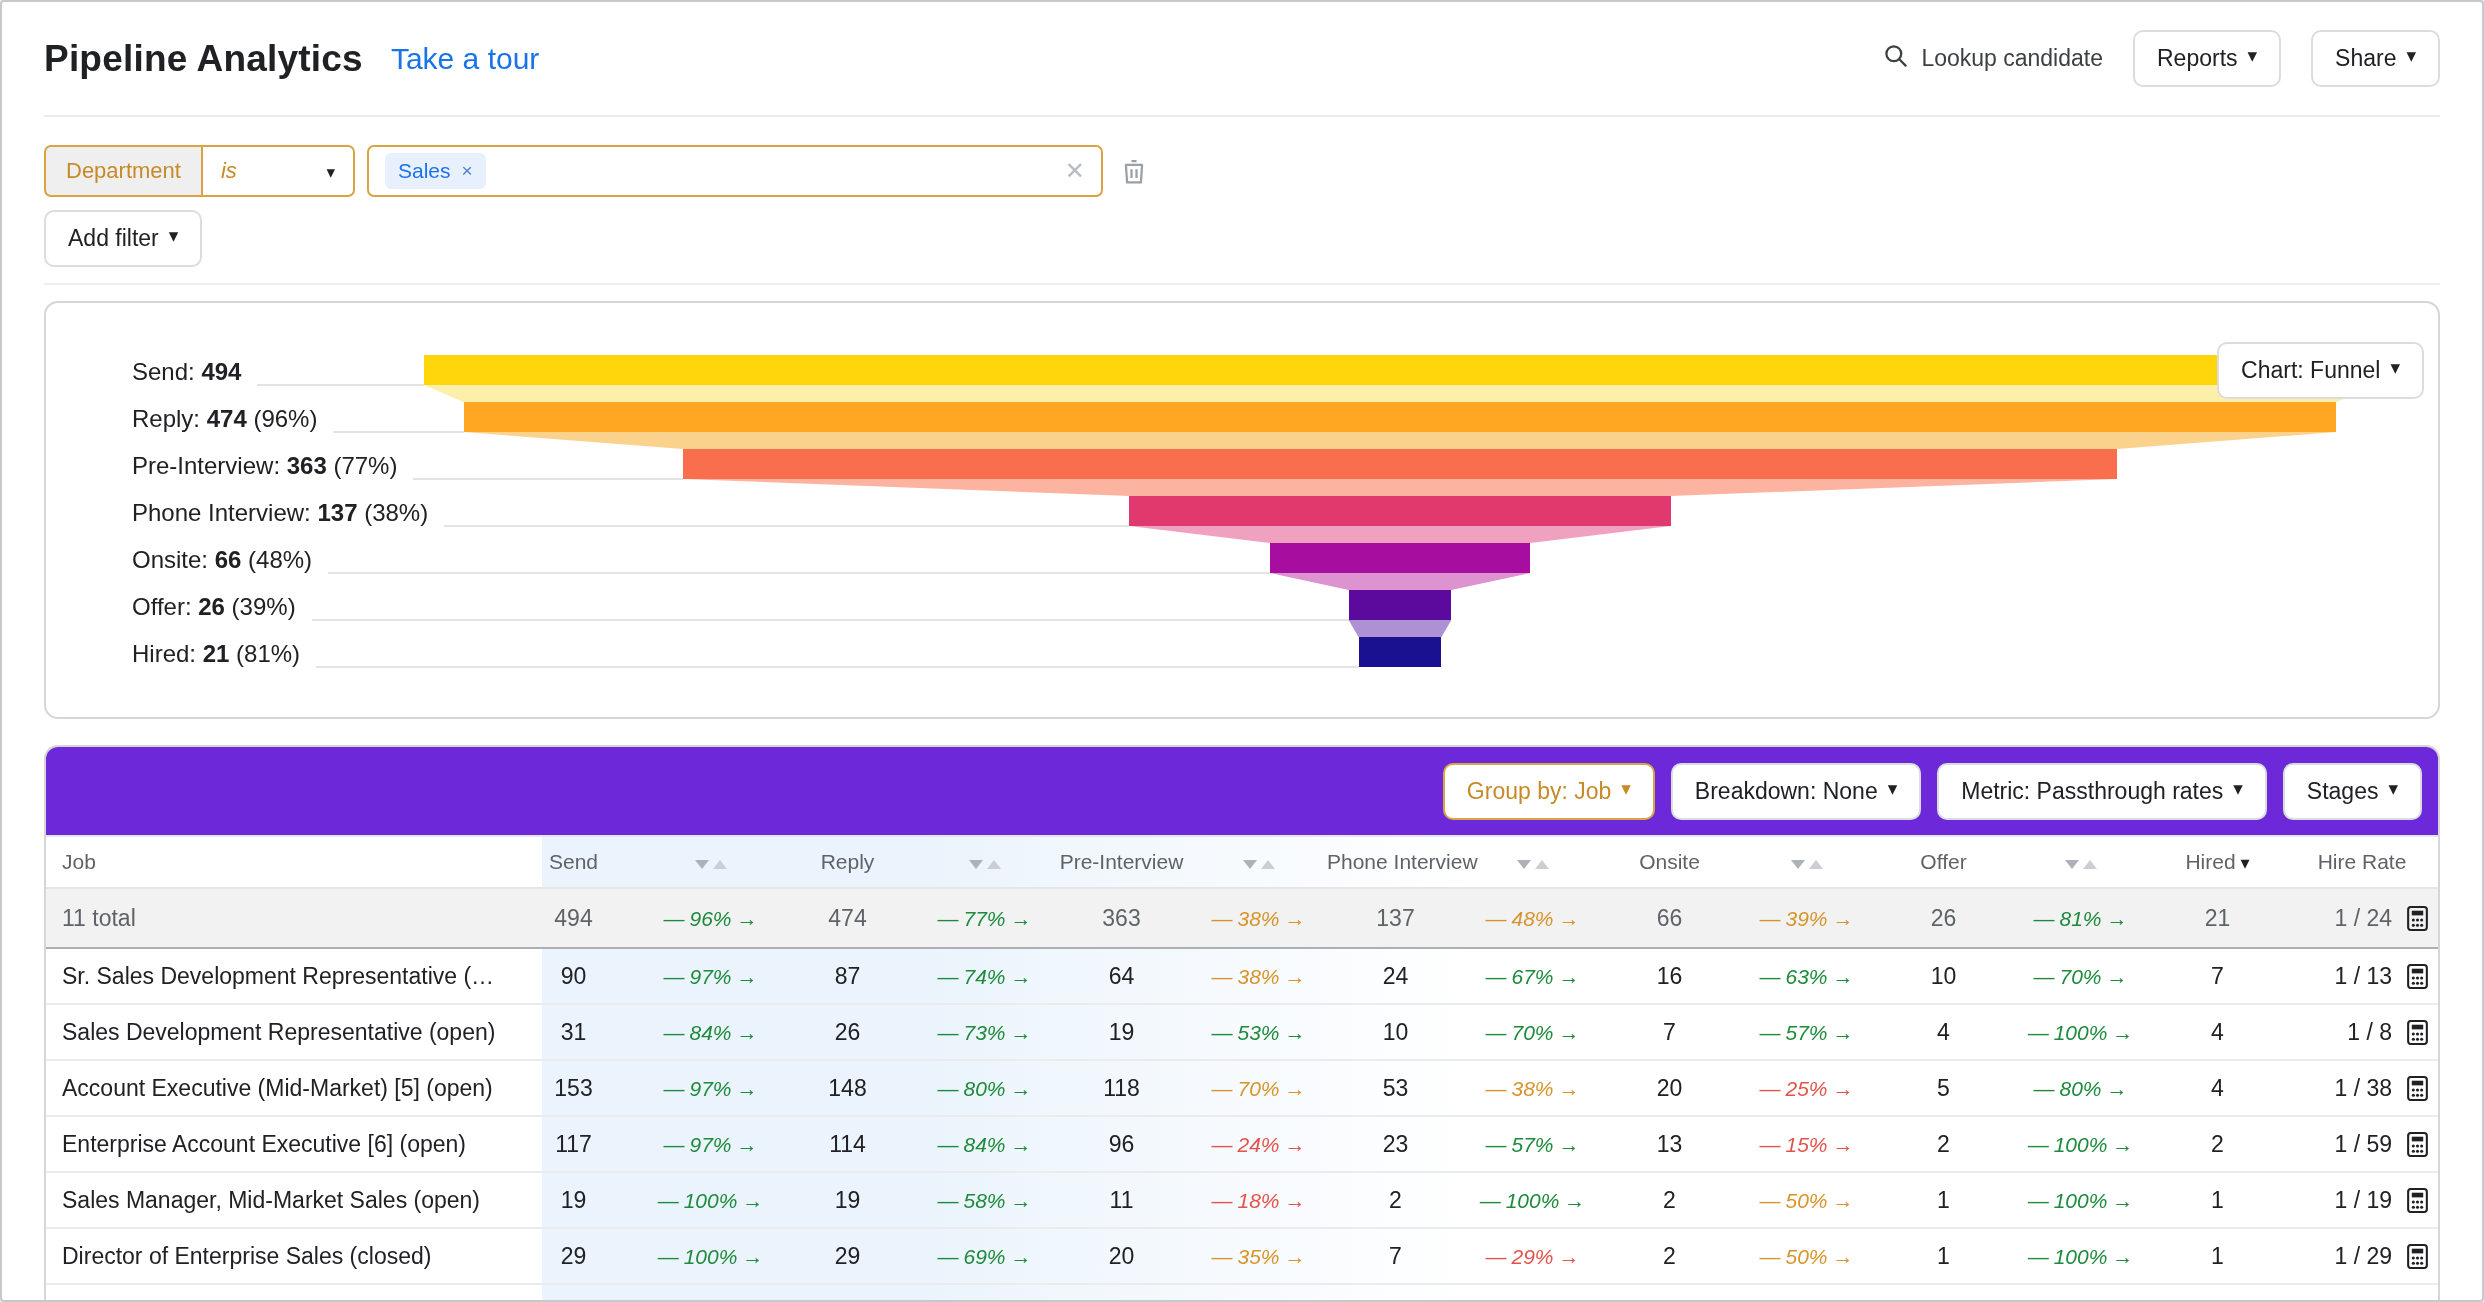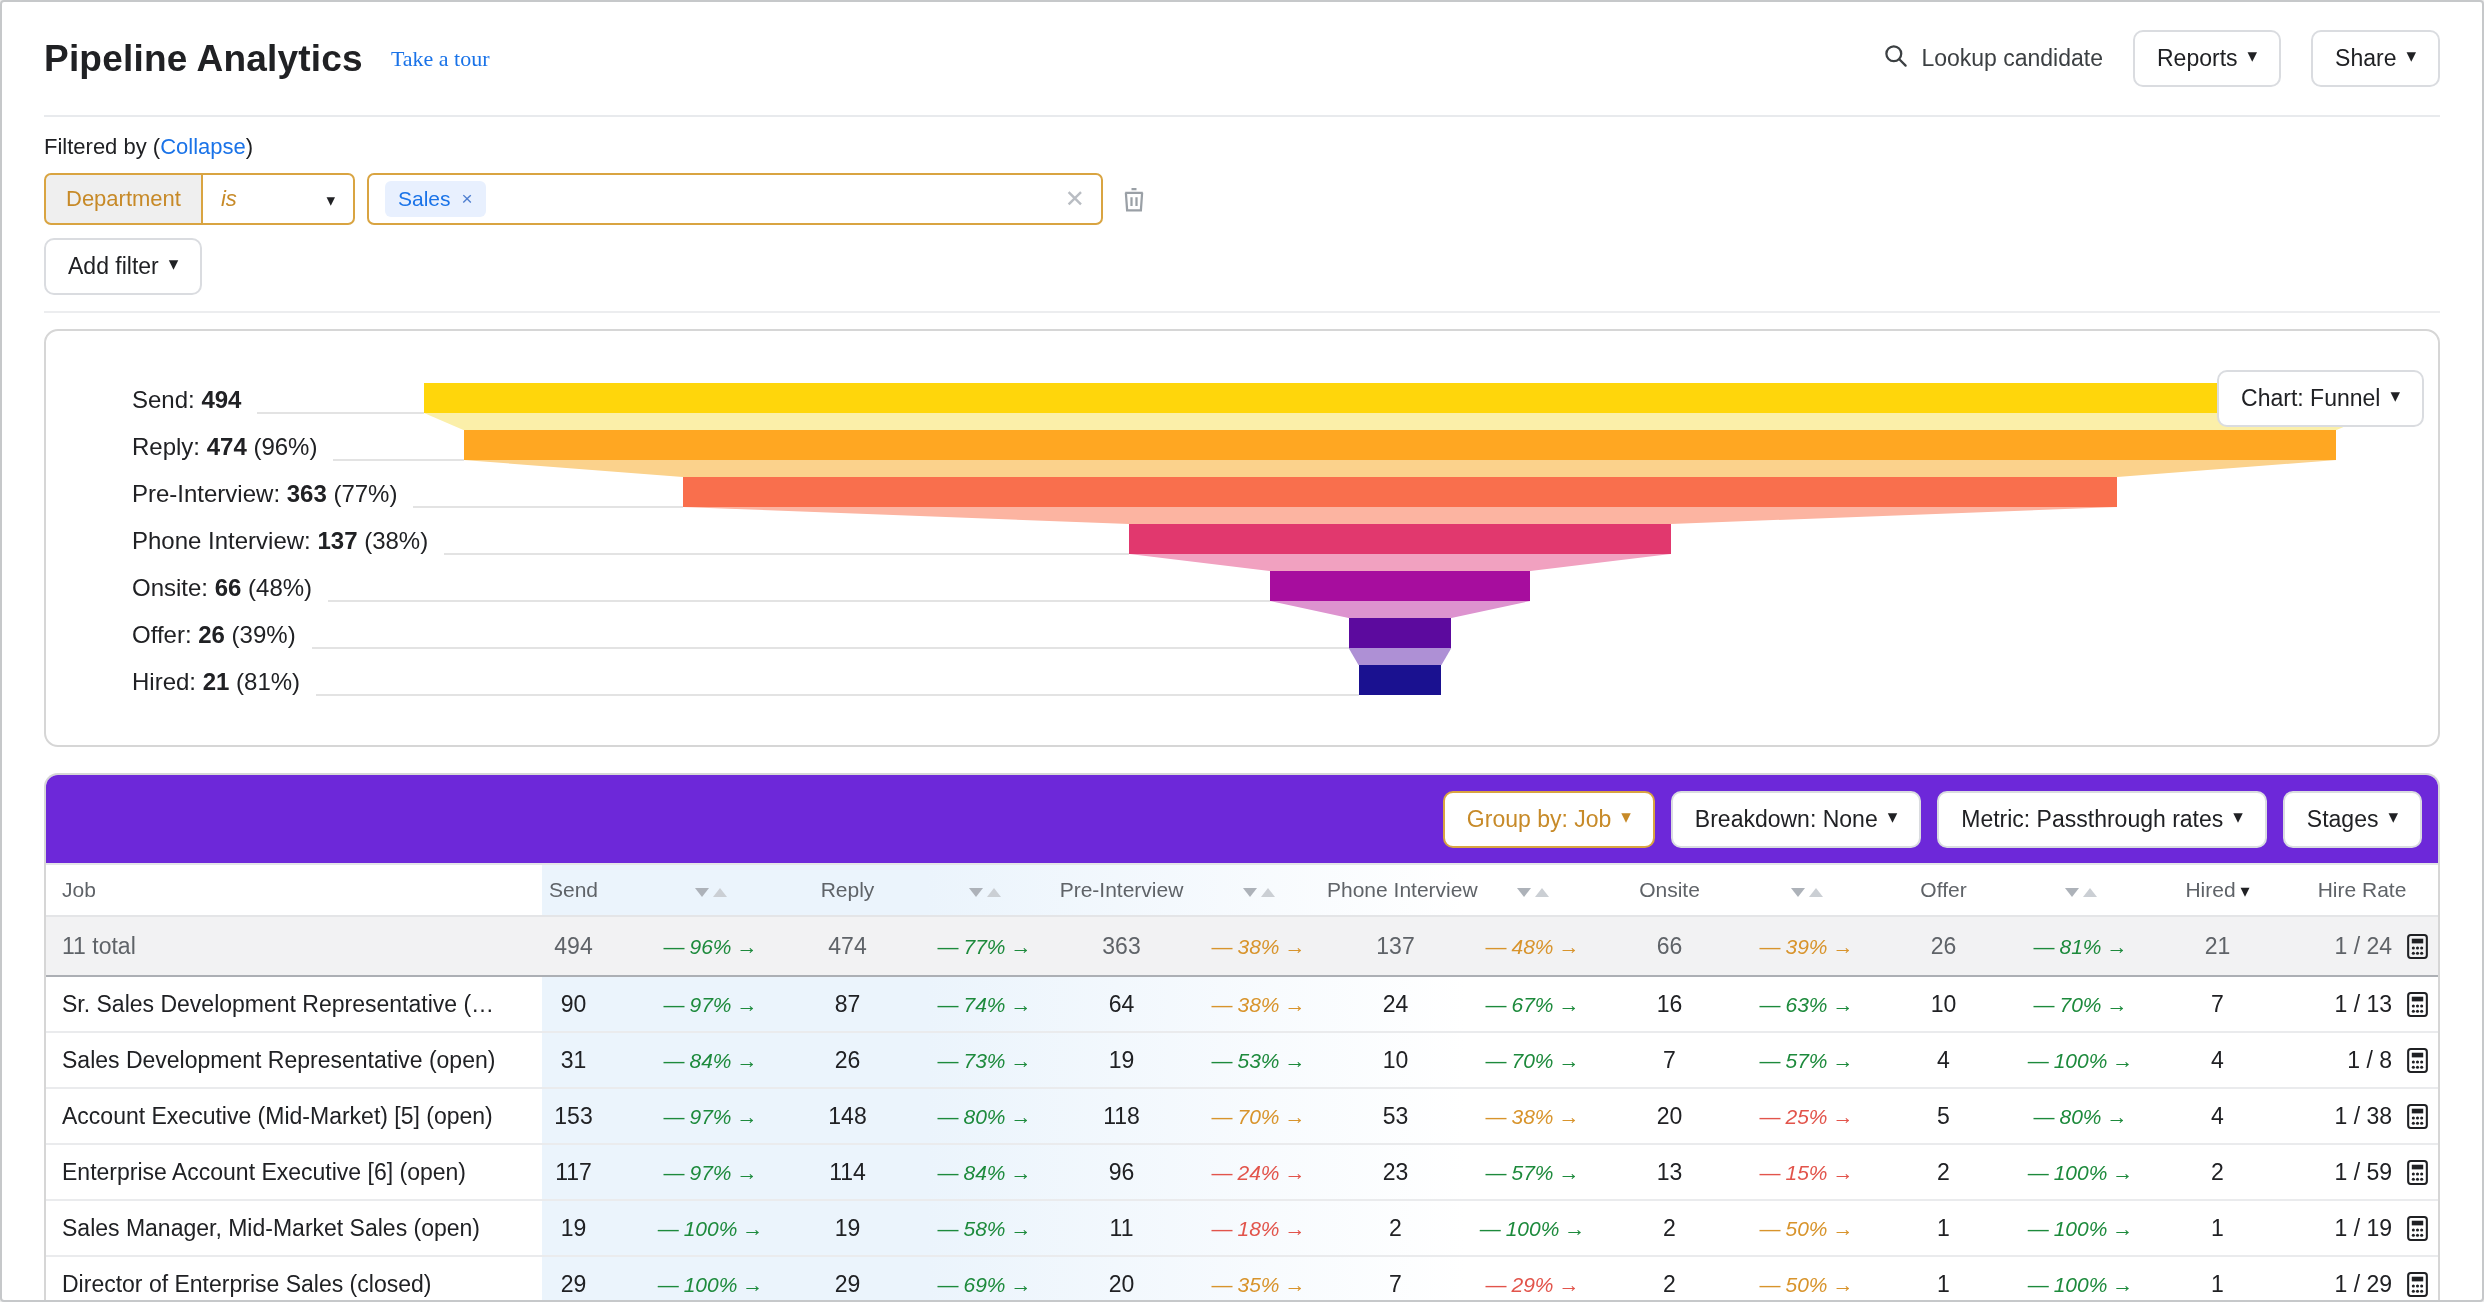--- a/index.html
+++ b/index.html
@@ -5,21 +5,21 @@
   * { margin:0; padding:0; box-sizing:border-box; }
   html,body { background:#EDEDED; }
   body { font-family:"Liberation Sans","DejaVu Sans",sans-serif; color:#202124; }
   .frame { position:relative; width:2484px; height:1302px; background:#FFF;
            border:2px solid #C6C8CA; border-radius:4px; overflow:hidden; }
   .content { padding:0 42px; }
 
   
   .topbar { height:113px; display:flex; align-items:center; }
   .page-title { font-size:37px; font-weight:700; letter-spacing:.2px; }
-  .tour-link { margin-left:28px; font-size:22px; color:#1A73E8; cursor:pointer;font-family:Liberation Serif, serif; }
+  .tour-link { margin-left:28px; font-size:30px; color:#1A73E8; cursor:pointer; }
   .topbar-right { margin-left:auto; display:flex; align-items:center; gap:30px; }
   .lookup { display:flex; align-items:center; gap:12px; font-size:23px; color:#3C4043; cursor:pointer; }
   .btn { display:inline-flex; align-items:flex-start; gap:10px; background:#FFF;
          border:2px solid #DADCE0; border-radius:10px; padding:13px 22px;
          font-size:23px; color:#202124; cursor:pointer; white-space:nowrap; }
   .caret { font-size:19px; line-height:1; position:relative; top:1px; color:#202124; }
   .divider { border-top:2px solid #E8EAED; }
 
   
   .filter-section { padding:16px 0 16px 0; border-bottom:2px solid #ECEDEF; }
@@ -113,23 +113,20 @@
         </div>
         <div class="btn">
           <span>Share</span>
           <span class="caret">▾</span>
         </div>
       </div>
     </div>
     <div class="divider"></div>
 
     <div class="filter-section">
-      <div class="filter-title">
-        <span>Filtered by (</span><span class="link">Collapse</span><span>)</span>
-      </div>
       <div class="filter-row">
         <div class="seg seg-dept">Department</div>
         <div class="seg seg-is">
           <span>is</span>
           <span class="caret">▾</span>
         </div>
         <div class="seg seg-values">
           <span class="chip">
             <span>Sales</span>
             <span class="x">×</span>

